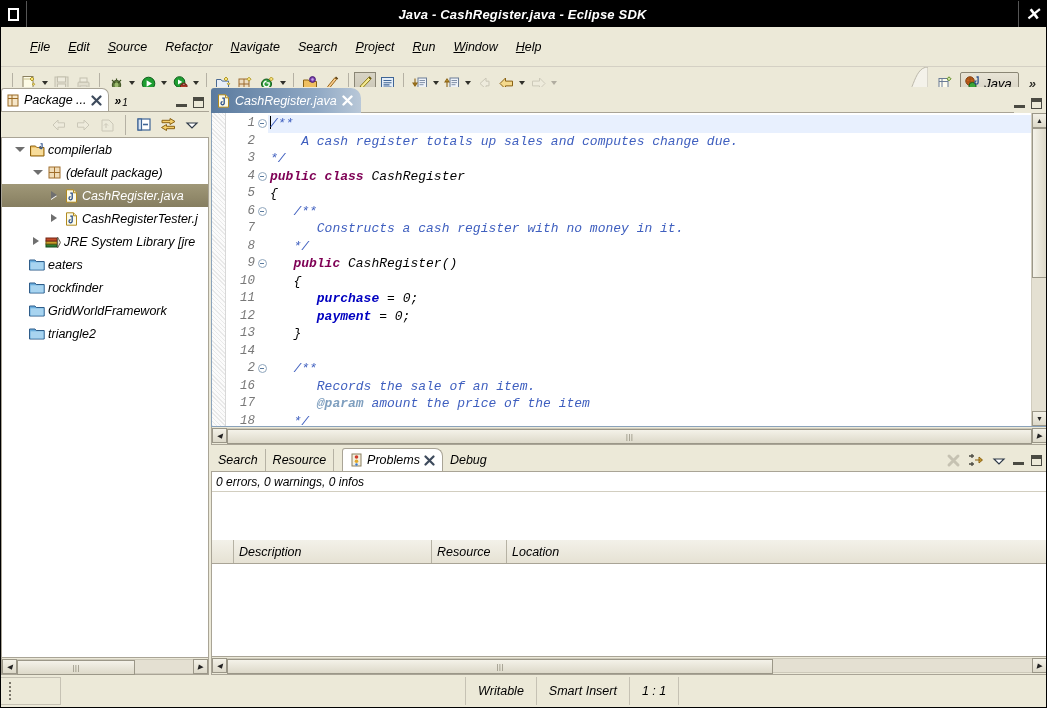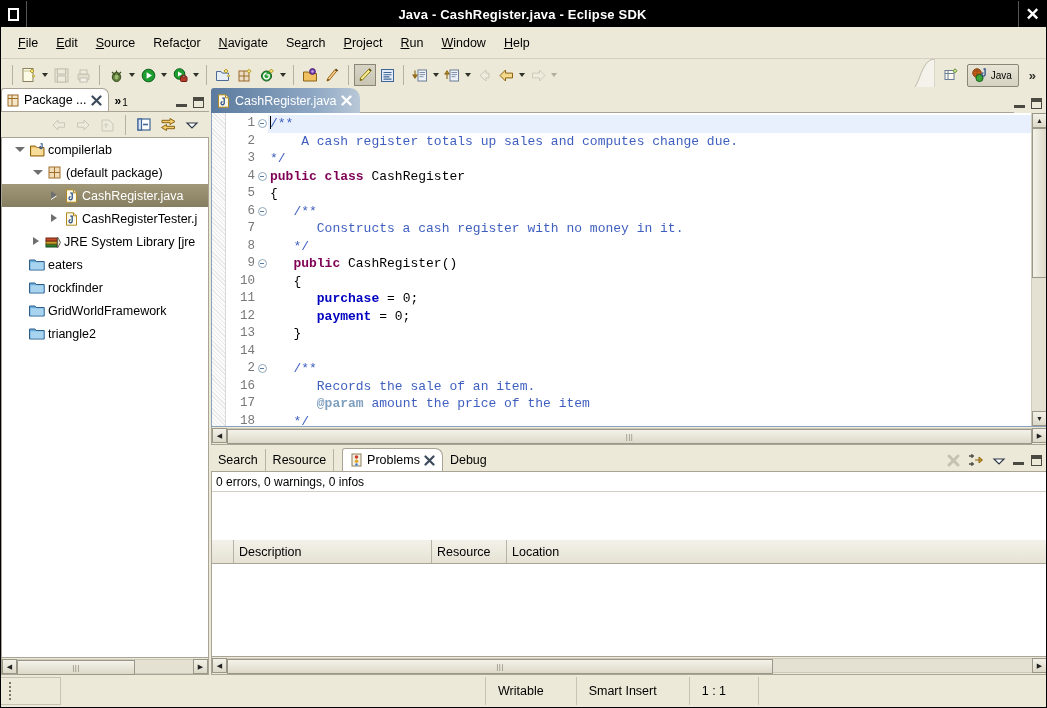--- a/index.html
+++ b/index.html
@@ -9,20 +9,21 @@
     font-family: "Liberation Sans", sans-serif;
     font-size: 12px;
     overflow: hidden;
   }
   .app {
     position: relative;
     width: 1047px; height: 708px;
     background: #ece9d8;
     border: 1px solid #000;
     overflow: hidden;
+    font-style: italic;
   }
 
   
   .titlebar {
     height: 26px;
     background: #000;
     color: #fff;
     display: flex;
     align-items: center;
     position: relative;
@@ -46,25 +47,25 @@
   .titlebar .closebtn {
     width: 28px; height: 26px;
     display: flex; align-items: center; justify-content: center;
     color: #fff; font-size: 17px; font-weight: bold;
     border-left: 1px solid #555;
     cursor: pointer;
   }
 
   
   .menubar {
-    height: 32px;
+    height: 40px;
     background: #ece9d8;
     display: flex;
     align-items: center;
-    padding-left: 8px;
+    padding-left: 20px;
     border-bottom: 1px solid #d4d0c4;
   }
   .menu-item {
     padding: 3px 9px;
     font-size: 12.5px;
     color: #000;
     cursor: default;
   }
   .menu-item u { text-decoration: underline; }
 
@@ -118,21 +119,21 @@
     display: flex; align-items: center; gap: 4px;
     padding-left: 8px;
   }
   .persp-btn {
     display: flex; align-items: center; gap: 3px;
     padding: 2px 6px 2px 3px;
     border: 1px solid #8a8675;
     background: linear-gradient(#e8e4d6,#d6d2c2);
     border-radius: 2px;
     cursor: pointer;
-    font-size: 10px;
+    font-size: 13px;
   }
   .persp-chev {
     font-size: 13px; font-weight: bold; color: #30302a;
     padding: 0 6px; cursor: pointer;
   }
   .persp-curve {
     position: absolute;
     left: -26px; top: 0;
     width: 28px; height: 33px;
   }
@@ -529,21 +530,20 @@
   .st-dots {
     display: flex; flex-direction: column; gap: 2px;
   }
   .st-dots i { width: 2px; height: 2px; background: #7a766a; display:block;}
   .st-cell {
     height: 28px;
     display: flex; align-items: center;
     padding: 0 12px;
     font-size: 12.5px;
     border-left: 1px solid #c6c2b4;
-    margin-left: 20px;
   }
 
   
   svg { display: block; }
 </style>
 </head>
 <body>
 
 <div class="app">
 

